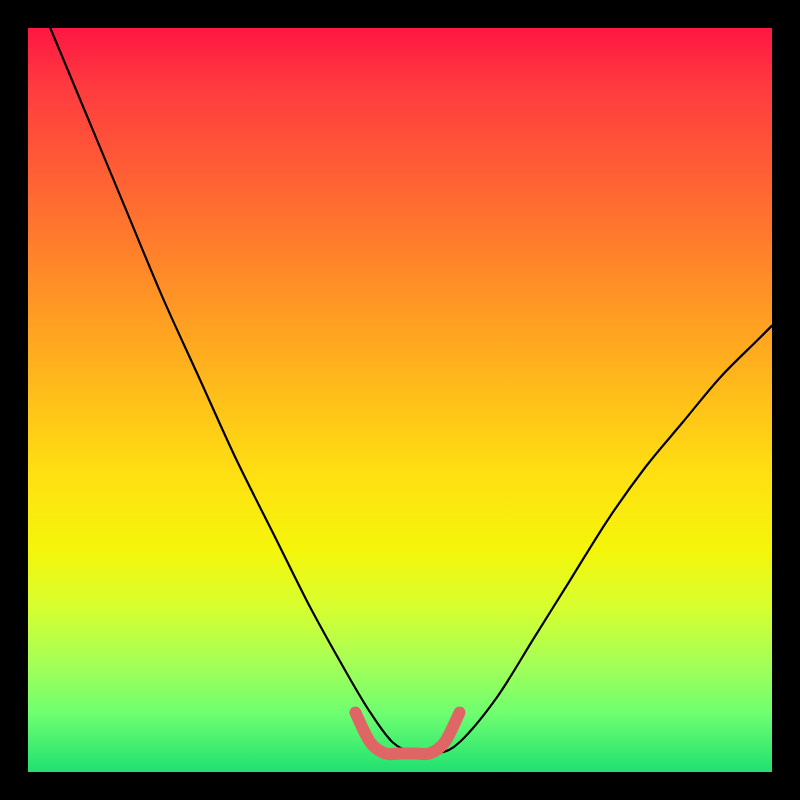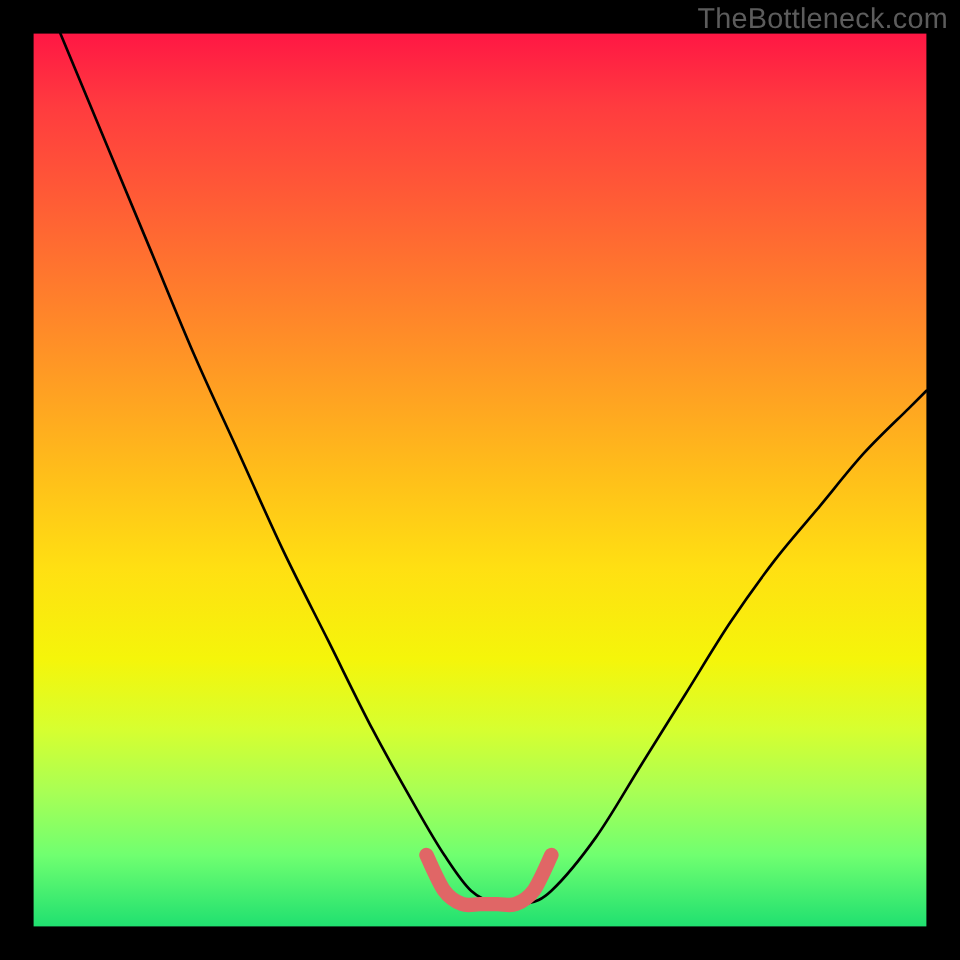--- a/index.html
+++ b/index.html
@@ -56,21 +56,20 @@
     top: 0;
     width: 744px;
     height: 744px;
     overflow: visible;
   }
 </style>
 </head>
 <body>
 
 <div class="frame">
-  <div class="watermark">TheBottleneck.com</div>
 
   <div class="plot">
     <svg class="curve" viewBox="0 0 744 744" preserveAspectRatio="none">
       <path id="main-curve" fill="none" stroke="#000" stroke-width="2.2" stroke-linecap="round" stroke-linejoin="round" d="M 22.32 0.00 C 28.52 14.88, 47.12 59.52, 59.52 89.28 C 71.92 119.04, 84.32 148.80, 96.72 178.56 C 109.12 208.32, 121.52 239.32, 133.92 267.84 C 146.32 296.36, 158.72 322.40, 171.12 349.68 C 183.52 376.96, 195.92 405.48, 208.32 431.52 C 220.72 457.56, 233.12 481.12, 245.52 505.92 C 257.92 530.72, 270.32 556.76, 282.72 580.32 C 295.12 603.88, 310.00 629.92, 319.92 647.28 C 329.84 664.64, 334.80 673.32, 342.24 684.48 C 349.68 695.64, 357.12 707.42, 364.56 714.24 C 372.00 721.06, 379.44 723.54, 386.88 725.40 C 394.32 727.26, 401.76 727.26, 409.20 725.40 C 416.64 723.54, 421.60 723.54, 431.52 714.24 C 441.44 704.94, 456.32 686.96, 468.72 669.60 C 481.12 652.24, 493.52 629.92, 505.92 610.08 C 518.32 590.24, 530.72 570.40, 543.12 550.56 C 555.52 530.72, 567.92 509.64, 580.32 491.04 C 592.72 472.44, 605.12 455.08, 617.52 438.96 C 629.92 422.84, 642.32 409.20, 654.72 394.32 C 667.12 379.44, 679.52 363.32, 691.92 349.68 C 704.32 336.04, 720.44 321.16, 729.12 312.48 C 737.80 303.80, 741.52 300.08, 744.00 297.60"></path>
       <path id="optimal-region" fill="none" stroke="#e06666" stroke-width="12" stroke-linecap="round" stroke-linejoin="round" d="M 327.36 684.48 C 329.84 689.44, 337.28 707.42, 342.24 714.24 C 347.20 721.06, 352.16 723.54, 357.12 725.40 C 362.08 727.26, 367.04 725.40, 372.00 725.40 C 376.96 725.40, 381.92 725.40, 386.88 725.40 C 391.84 725.40, 396.80 727.26, 401.76 725.40 C 406.72 723.54, 411.68 721.06, 416.64 714.24 C 421.60 707.42, 429.04 689.44, 431.52 684.48"></path>
     </svg>
   </div>
 </div>
 
 </body></html>

